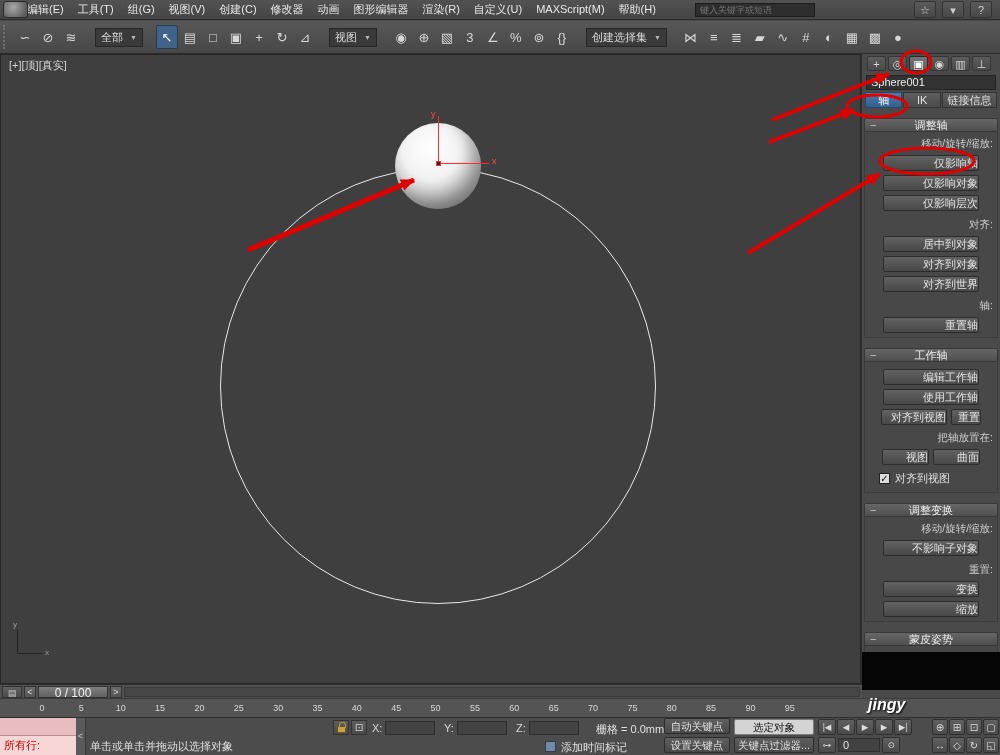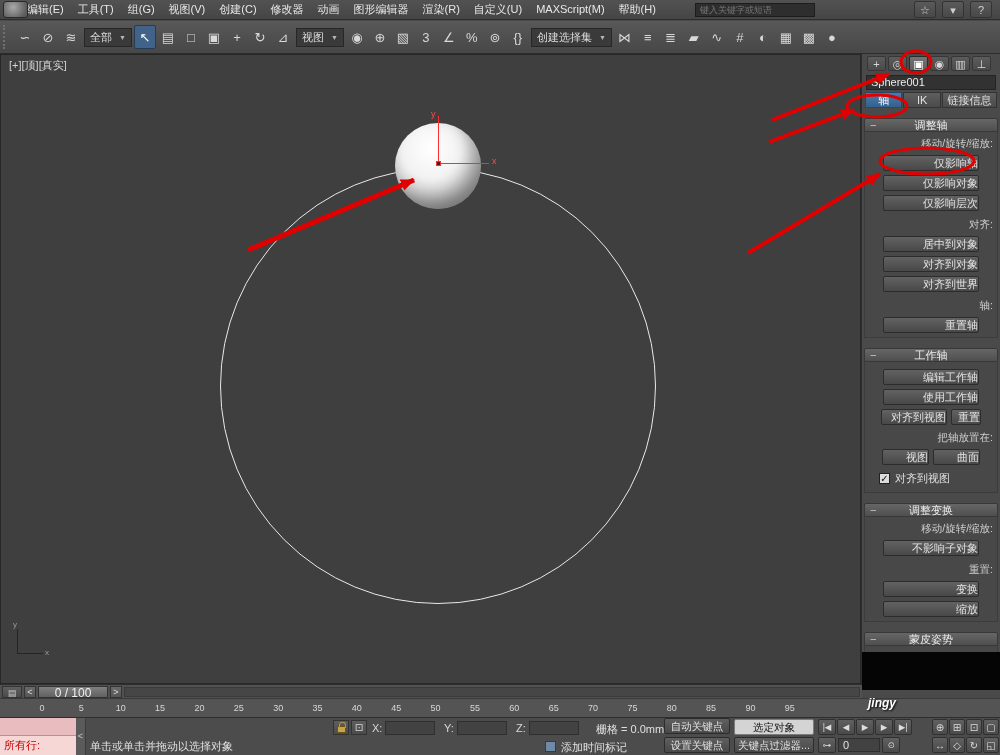--- a/index.html
+++ b/index.html
@@ -24,21 +24,21 @@
     font-size:11px; background:linear-gradient(#5a5a5a,#484848); border:1px solid #333; border-radius:2px; }
   
   .toolbar { position:absolute; left:0; top:21px; width:1000px; height:33px;
     background:linear-gradient(#585858,#474747); border-bottom:1px solid #2c2c2c;
     display:flex; align-items:center; gap:1px; padding:0 3px; overflow:hidden; }
   .tb-grip { width:6px; height:24px; border-left:2px dotted #707070; margin-right:4px; }
   .tb-btn { width:22px; height:24px; display:inline-flex; align-items:center; justify-content:center;
     color:#d8d8d8; font-size:13px; border:1px solid transparent; border-radius:2px; flex:0 0 auto; }
   .tb-btn.active { background:#41638a; border-color:#263c52; color:#fff; }
   .tb-dd { height:19px; background:#3a3a3a; border:1px solid #272727; color:#ddd; font-size:11px;
-    display:inline-flex; align-items:center; padding:0 5px; gap:7px; margin:0 1px; flex:0 0 auto; }
+    display:inline-flex; align-items:center; padding:0 5px; gap:7px; margin:0 12px; flex:0 0 auto; }
   .dd-arrow { font-size:7px; color:#b5b5b5; }
   
   .viewport { position:absolute; left:0; top:54px; width:861px; height:630px;
     background:#3f3f3f; border:1px solid #272727; }
   .vp-label { position:absolute; left:8px; top:3px; color:#d5d5d5; font-size:11px; }
   .big-circle { position:absolute; left:219px; top:113px; width:436px; height:436px;
     border:1px solid #e9e9e9; border-radius:50%; }
   .sphere { position:absolute; left:394px; top:68px; width:86px; height:86px; border-radius:50%;
     background:radial-gradient(circle at 42% 30%, #ffffff 0%, #f2f2f2 38%, #d2d2d2 62%, #969696 88%, #7d7d7d 100%);
     box-shadow: inset -8px -12px 16px rgba(30,30,30,0.35); }
@@ -76,21 +76,21 @@
   .cp-row { display:flex; gap:4px; justify-content:center; margin-top:4px; }
   .cp-row .cp-btn { display:inline-block; margin:0; }
   .w66 { width:66px; } .w30 { width:30px; } .w47 { width:47px; }
   .cp-check { display:flex; align-items:center; gap:5px; margin:6px 4px 2px 10px; font-size:11px; color:#e0e0e0; }
   .chk { width:11px; height:11px; background:#dcdcdc; border:1px solid #222; font-size:10px;
     line-height:10px; text-align:center; color:#111; }
   .chk.unchecked { background:#3b3b3b; }
   
   .watermark-box { position:absolute; left:862px; top:652px; width:138px; height:38px; background:#050505; z-index:60; }
   .watermark { position:absolute; left:868px; top:696px; z-index:65; color:#fff; font-style:italic;
-    font-weight:bold; font-size:12px; text-shadow:1px 1px 2px #000; }
+    font-weight:bold; font-size:16px; text-shadow:1px 1px 2px #000; }
   
   .timeslider { position:absolute; left:0; top:684px; width:862px; height:14px; background:#515151;
     border-top:1px solid #2f2f2f; display:flex; align-items:center; gap:2px; padding:0 2px; }
   .ts-mini { width:20px; height:12px; text-align:center; line-height:12px; font-size:9px; color:#ccc;
     background:linear-gradient(#606060,#4a4a4a); border:1px solid #333; }
   .ts-arrow { width:12px; height:12px; text-align:center; line-height:11px; font-size:9px; color:#ddd;
     background:linear-gradient(#6a6a6a,#555); border:1px solid #333; }
   .ts-handle { width:70px; height:12px; text-align:center; line-height:12px; font-size:12px; color:#f0f0f0;
     background:linear-gradient(#808080,#616161); border:1px solid #333; }
   .ts-track { flex:1; height:10px; background:#464646; border:1px solid #3a3a3a; }

